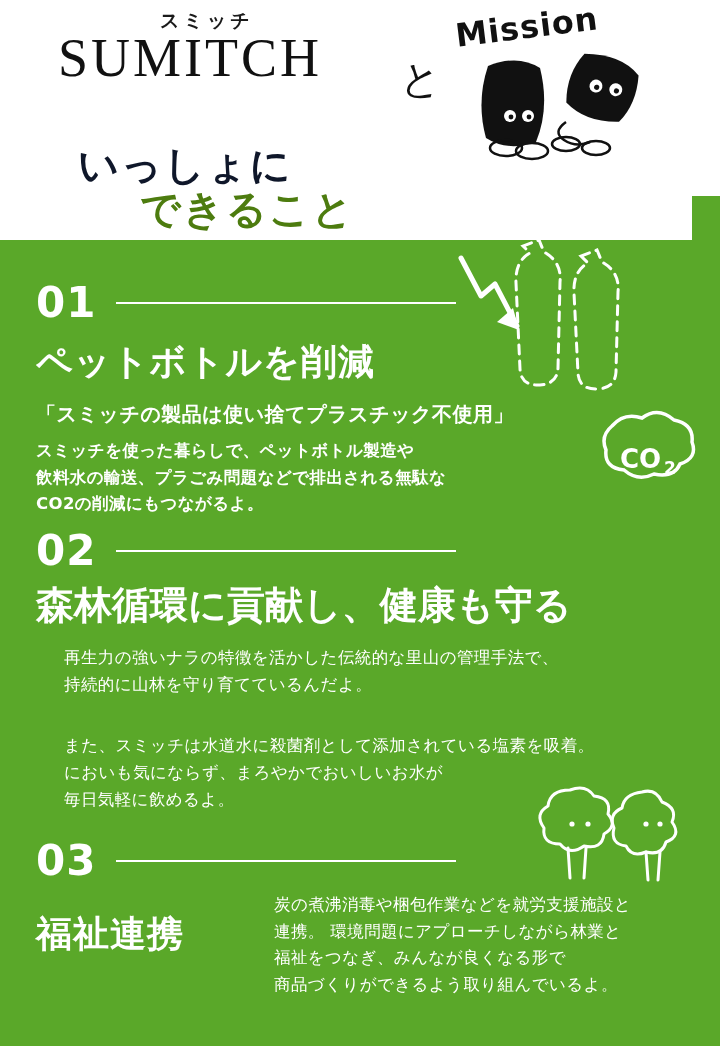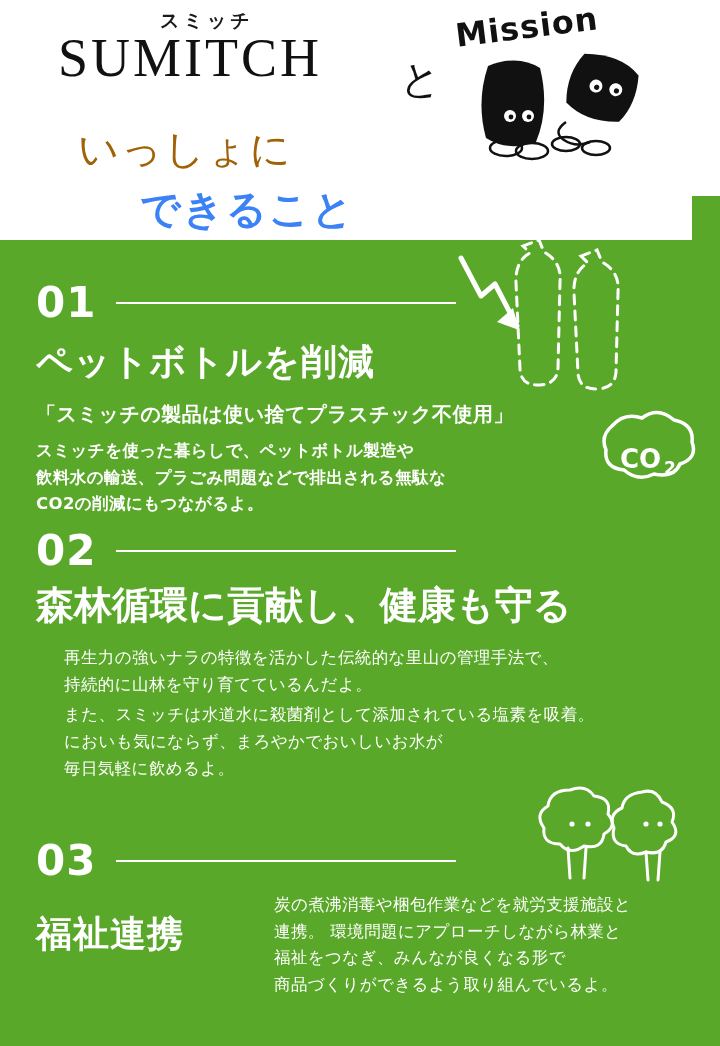--- a/index.html
+++ b/index.html
@@ -50,32 +50,32 @@
     position: absolute;
     left: 400px;
     top: 52px;
     font-size: 40px;
     color: #111;
     font-weight: 500;
   }
   .line2 {
     position: absolute;
     left: 78px;
-    top: 122px;
+    top: 138px;
     font-size: 40px;
-    color: #a16207;
-    font-weight: 400;
+    color: #0f172a;
+    font-weight: 700;
     letter-spacing: 2px;
   }
   .line3 {
     position: absolute;
     left: 140px;
     top: 182px;
     font-size: 40px;
-    color: #3b82f6;
+    color: #4d7c0f;
     font-weight: 600;
     letter-spacing: 2px;
   }
   .mission-badge {
     position: absolute;
     left: 455px;
     top: 8px;
     font-size: 32px;
     font-weight: 600;
     color: #111;
@@ -170,21 +170,21 @@
   #sec1 { position: absolute; left: 36px; top: 42px; width: 650px; }
   #sec1 .rule { width: 340px; margin-left: 8px; }
   #sec1 .h-big { margin-top: 14px; }
   #sec1 .quote { margin-top: 14px; }
   #sec1 .body-txt { margin-top: 10px; }
 
   #sec2 { position: absolute; left: 36px; top: 290px; width: 660px; }
   #sec2 .rule { width: 340px; margin-left: 8px; }
   #sec2 .h-big2 { margin-top: 8px; }
   #sec2 .body-txt { margin-top: 14px; margin-left: 28px; }
-  #sec2 .body-txt.second { margin-top: 4px; }
+  #sec2 .body-txt.second { margin-top: 35px; }
 
   #sec3 { position: absolute; left: 36px; top: 600px; width: 660px; }
   #sec3 .rule { width: 340px; margin-left: 8px; }
   #sec3 .row3 { display: flex; align-items: flex-start; margin-top: 10px; }
   #sec3 .h-big { width: 238px; flex: 0 0 238px; padding-top: 18px; }
   #sec3 .body-txt { flex: 1; }
 
   
   .ill {
     position: absolute;

